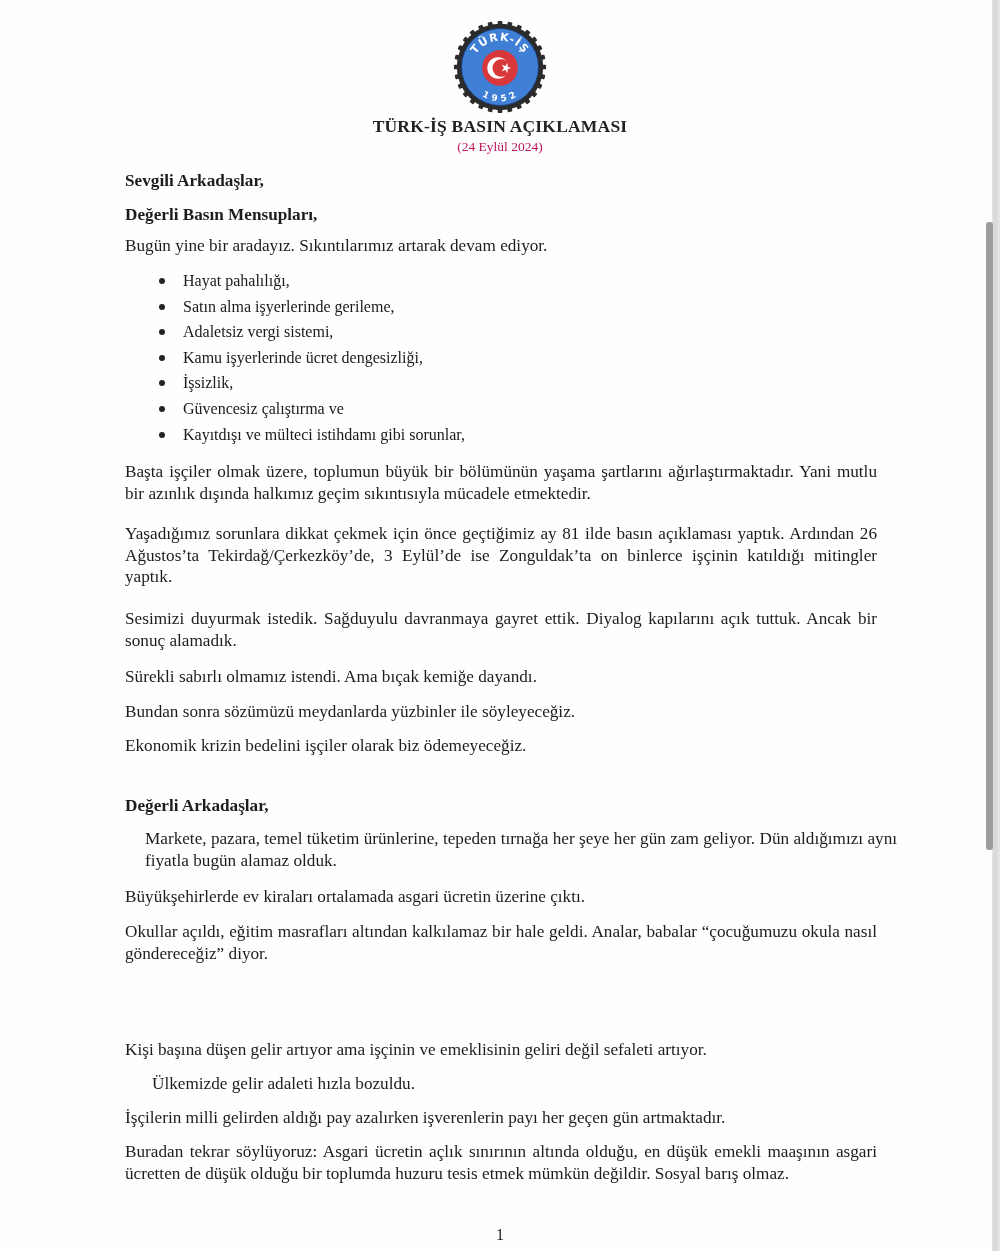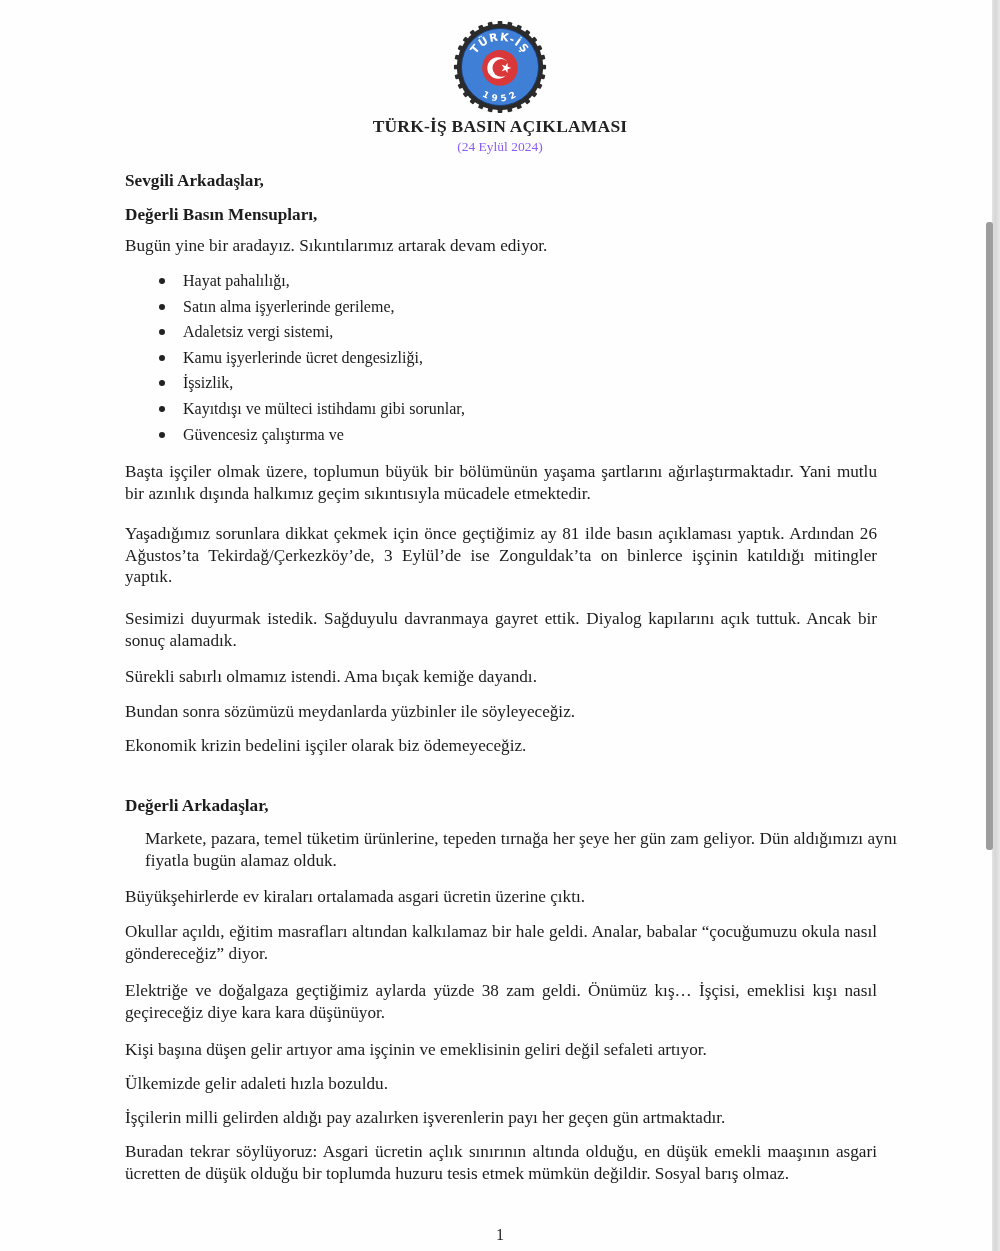--- a/index.html
+++ b/index.html
@@ -48,21 +48,21 @@
       font-size: 17.5px;
       letter-spacing: 0.2px;
       color: #222;
     }
     .date {
       position: absolute;
       left: 0; width: 1000px;
       top: 139px;
       text-align: center;
       font-size: 13.5px;
-      color: #8b5cf6;
+      color: #be185d;
     }
     .text {
       position: absolute;
       left: 125px;
       width: 752px;
       font-size: 17.2px;
       line-height: 21.5px;
       color: #1c1c1c;
     }
     .bold { font-weight: bold; }
@@ -156,39 +156,38 @@
   <div class="text bold" style="top:170px;">Sevgili Arkadaşlar,</div>
   <div class="text bold" style="top:204px;">Değerli Basın Mensupları,</div>
   <div class="text" style="top:235px;">Bugün yine bir aradayız. Sıkıntılarımız artarak devam ediyor.</div>
 
   <ul class="bullets">
     <li><span class="dot"></span><span>Hayat pahalılığı,</span></li>
     <li><span class="dot"></span><span>Satın alma işyerlerinde gerileme,</span></li>
     <li><span class="dot"></span><span>Adaletsiz vergi sistemi,</span></li>
     <li><span class="dot"></span><span>Kamu işyerlerinde ücret dengesizliği,</span></li>
     <li><span class="dot"></span><span>İşsizlik,</span></li>
+    <li><span class="dot"></span><span>Güvencesiz çalıştırma ve</span></li>
     <li><span class="dot"></span><span>Kayıtdışı ve mülteci istihdamı gibi sorunlar,</span></li>
-    <li><span class="dot"></span><span>Güvencesiz çalıştırma ve</span></li>
   </ul>
 
   <div class="text justify" style="top:461px;">Başta işçiler olmak üzere, toplumun büyük bir bölümünün yaşama şartlarını ağırlaştırmaktadır. Yani mutlu bir azınlık dışında halkımız geçim sıkıntısıyla mücadele etmektedir.</div>
   <div class="text justify" style="top:523px;">Yaşadığımız sorunlara dikkat çekmek için önce geçtiğimiz ay 81 ilde basın açıklaması yaptık. Ardından 26 Ağustos’ta Tekirdağ/Çerkezköy’de, 3 Eylül’de ise Zonguldak’ta on binlerce işçinin katıldığı mitingler yaptık.</div>
   <div class="text justify" style="top:608px;">Sesimizi duyurmak istedik. Sağduyulu davranmaya gayret ettik. Diyalog kapılarını açık tuttuk. Ancak bir sonuç alamadık.</div>
   <div class="text" style="top:666px;">Sürekli sabırlı olmamız istendi. Ama bıçak kemiğe dayandı.</div>
   <div class="text" style="top:735px;">Ekonomik krizin bedelini işçiler olarak biz ödemeyeceğiz.</div>
   <div class="text" style="top:701px;">Bundan sonra sözümüzü meydanlarda yüzbinler ile söyleyeceğiz.</div>
 
   <div class="text bold" style="top:795px;">Değerli Arkadaşlar,</div>
 
   <div class="text justify" style="top:828px;margin-left:20px;">Markete, pazara, temel tüketim ürünlerine, tepeden tırnağa her şeye her gün zam geliyor. Dün aldığımızı aynı fiyatla bugün alamaz olduk.</div>
   <div class="text" style="top:886px;">Büyükşehirlerde ev kiraları ortalamada asgari ücretin üzerine çıktı.</div>
   <div class="text justify" style="top:921px;">Okullar açıldı, eğitim masrafları altından kalkılamaz bir hale geldi. Analar, babalar “çocuğumuzu okula nasıl göndereceğiz” diyor.</div>
-  <div class="text justify" style="top:980px;">Elektriğe ve doğalgaza geçtiğimiz aylarda yüzde 38 zam geldi. Önümüz kış… İşçisi, emeklisi kışı nasıl geçireceğiz diye kara kara düşünüyor.</div>
   <div class="text" style="top:1039px;">Kişi başına düşen gelir artıyor ama işçinin ve emeklisinin geliri değil sefaleti artıyor.</div>
-  <div class="text" style="top:1073px;">Ülkemizde gelir adaleti hızla bozuldu.</div>
+  <div class="text" style="top:1073px;margin-left:27px;">Ülkemizde gelir adaleti hızla bozuldu.</div>
   <div class="text" style="top:1107px;">İşçilerin milli gelirden aldığı pay azalırken işverenlerin payı her geçen gün artmaktadır.</div>
   <div class="text justify" style="top:1141px;">Buradan tekrar söylüyoruz: Asgari ücretin açlık sınırının altında olduğu, en düşük emekli maaşının asgari ücretten de düşük olduğu bir toplumda huzuru tesis etmek mümkün değildir. Sosyal barış olmaz.</div>
 
   <div class="page-number">1</div>
 </div>
 
 <div class="edge"></div>
 <div class="scroll-thumb"></div>
 
 </body></html>

